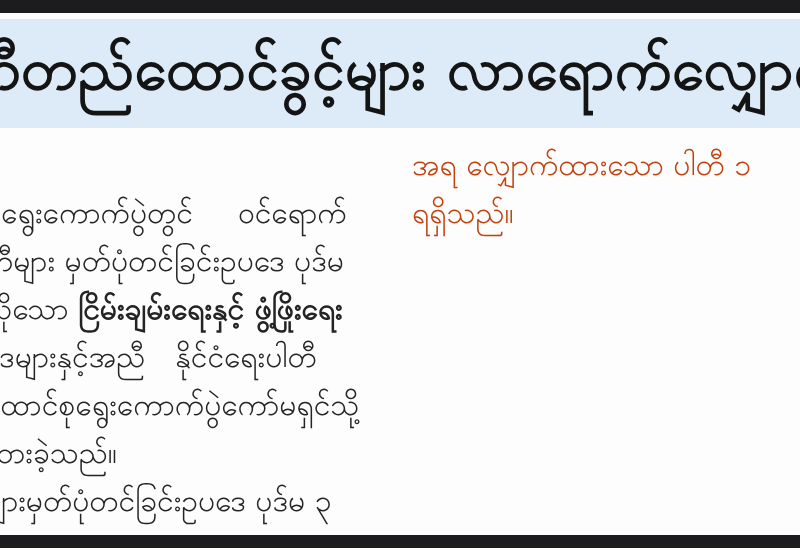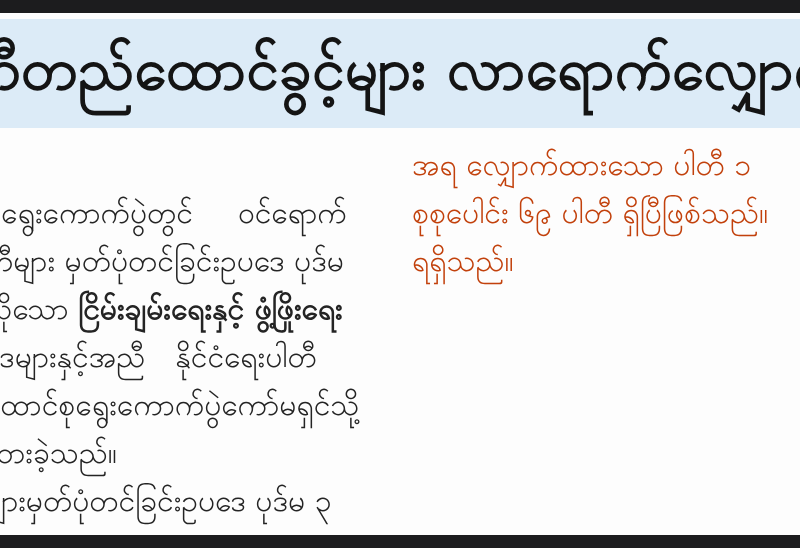--- a/index.html
+++ b/index.html
@@ -93,18 +93,17 @@
       <div class="line"><span class="plain-seg">စုရွေးကောက်ပွဲတွင်  ဝင်ရောက်</span></div>
       <div class="line"><span class="plain-seg">တီများ မှတ်ပုံတင်ခြင်းဥပဒေ ပုဒ်မ</span></div>
       <div class="line"><span class="plain-seg">လိုသော </span><span class="bold-seg">ငြိမ်းချမ်းရေးနှင့် ဖွံ့ဖြိုးရေး</span></div>
       <div class="line"><span class="plain-seg">ဒေများနှင့်အညီ  နိုင်ငံရေးပါတီ</span></div>
       <div class="line"><span class="plain-seg">ထောင်စုရွေးကောက်ပွဲကော်မရှင်သို့</span></div>
       <div class="line"><span class="plain-seg">ထားခဲ့သည်။</span></div>
       <div class="line"><span class="plain-seg">များမှတ်ပုံတင်ခြင်းဥပဒေ ပုဒ်မ ၃</span></div>
     </div>
   <div class="column col-right" style="color: #c2410c;">
       <div class="line"><span class="plain-seg">အရ လျှောက်ထားသော ပါတီ ၁</span></div>
-      <div class="line"><span class="plain-seg">စုစုပေါင်း ၆၉ ပါတီ ရှိပြီဖြစ်သည်။</span></div>
       <div class="line"><span class="plain-seg">ရရှိသည်။</span></div>
     </div>
 </div>
 
 <div class="rule bottom" style="background: rgb(28, 28, 30);"></div>
 
 </body></html>

